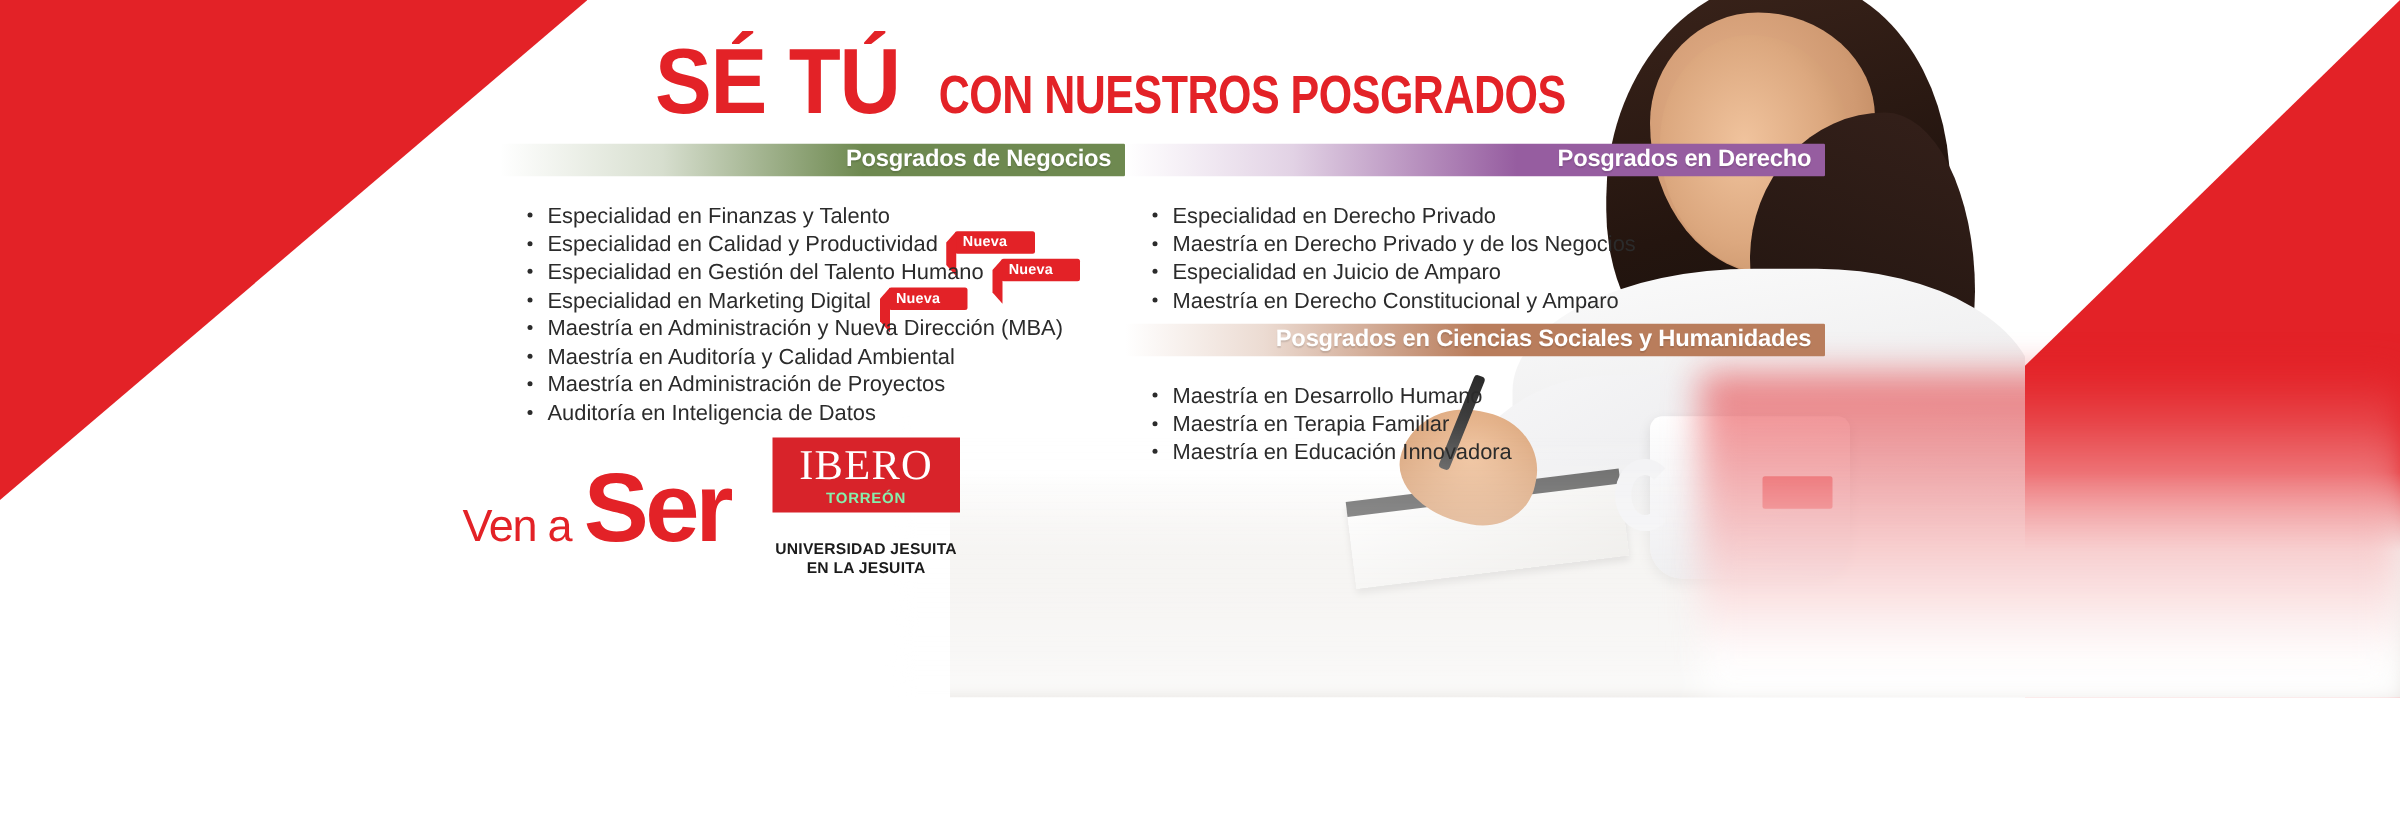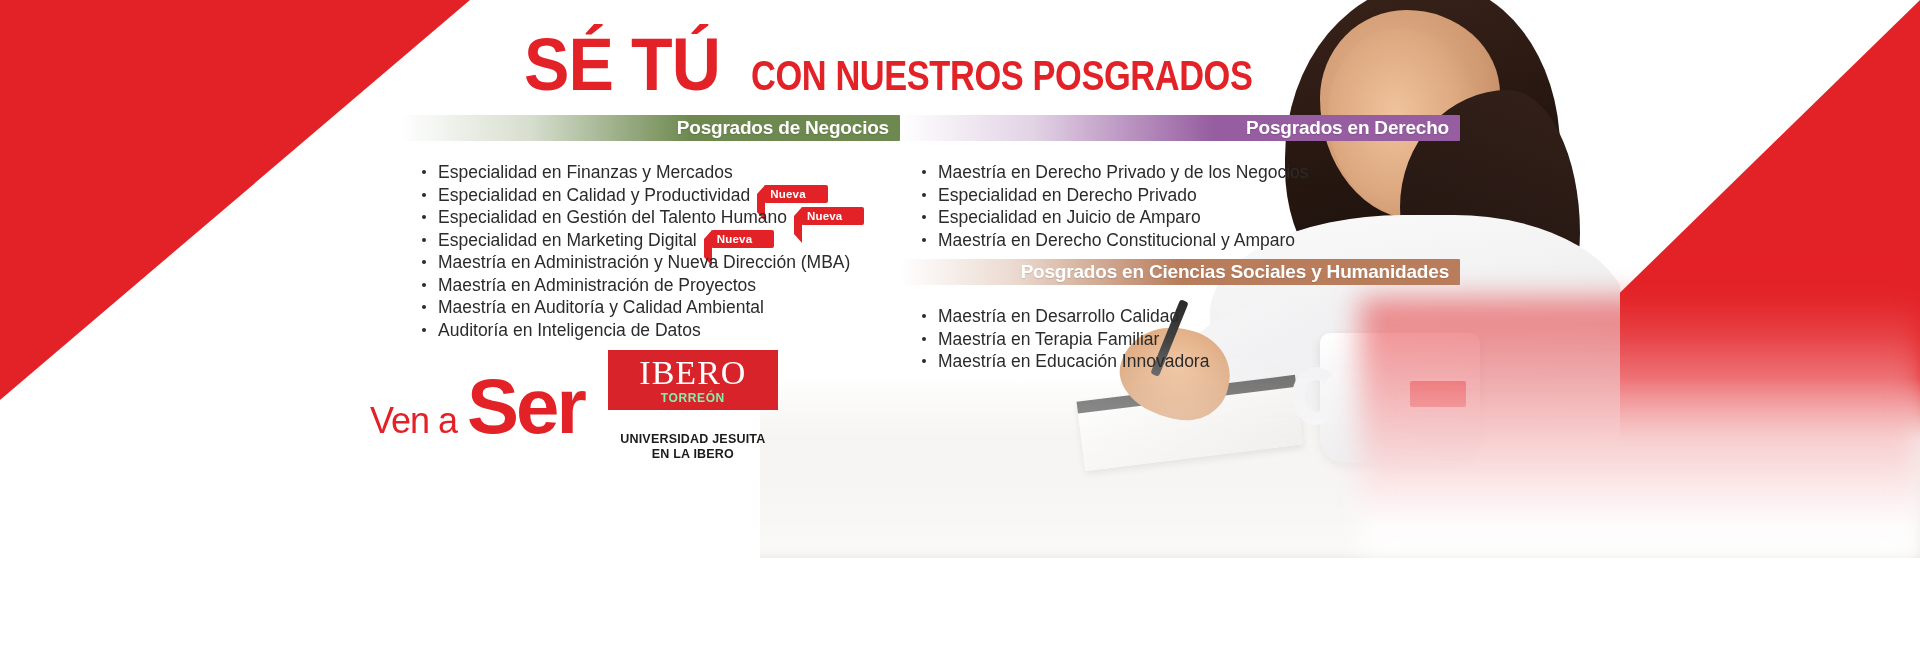--- a/index.html
+++ b/index.html
@@ -181,21 +181,21 @@
     display:flex; align-items:center; gap:34px;
   }
   .vena{
     display:flex; align-items:baseline; gap:10px; color:#E32227;
   }
   .vena .small{ font-size:36px; font-weight:400; letter-spacing:-1px; }
   .vena .big{ font-size:78px; font-weight:bold; letter-spacing:-3px; line-height:.9; }
 
   .ibero{ display:flex; flex-direction:column; align-items:center; width:150px; }
   .ibero .plate{
-    background:#D8232A; width:170px; padding:6px 0 5px 0; text-align:center;
+    background:#D8232A; width:150px; padding:6px 0 5px 0; text-align:center;
   }
   .ibero .plate .ib{
     color:#ffffff; font-family:"Liberation Serif", serif; font-size:34px;
     font-weight:normal; letter-spacing:1px; line-height:34px;
   }
   .ibero .plate .tor{
     color:#86efac; font-size:12px; font-weight:bold; letter-spacing:.6px;
     margin-top:1px;
   }
   .ibero .tagline{
@@ -237,21 +237,21 @@
   </div>
 
   <div class="col col-left">
     <div class="sec-head">
       <div class="bar bar-green"></div>
       <span class="label">Posgrados de Negocios</span>
     </div>
     <ul class="plist">
       <li>
           <span class="dot"></span>
-          <span class="txt">Especialidad en Finanzas y Mercados</span>
+          <span class="txt">Especialidad en Finanzas y Talento</span>
         </li>
       <li>
           <span class="dot"></span>
           <span class="txt">Especialidad en Calidad y Productividad</span>
           <span class="badge">Nueva</span>
         </li>
       <li>
           <span class="dot"></span>
           <span class="txt">Especialidad en Gestión del Talento Humano</span>
           <span class="badge">Nueva</span>
@@ -260,65 +260,65 @@
           <span class="dot"></span>
           <span class="txt">Especialidad en Marketing Digital</span>
           <span class="badge">Nueva</span>
         </li>
       <li>
           <span class="dot"></span>
           <span class="txt">Maestría en Administración y Nueva Dirección (MBA)</span>
         </li>
       <li>
           <span class="dot"></span>
+          <span class="txt">Maestría en Auditoría y Calidad Ambiental</span>
+        </li>
+      <li>
+          <span class="dot"></span>
           <span class="txt">Maestría en Administración de Proyectos</span>
-        </li>
-      <li>
-          <span class="dot"></span>
-          <span class="txt">Maestría en Auditoría y Calidad Ambiental</span>
         </li>
       <li>
           <span class="dot"></span>
           <span class="txt">Auditoría en Inteligencia de Datos</span>
         </li>
     </ul>
   </div>
 
   <div class="col col-right">
     <div class="sec-head">
       <div class="bar bar-purple"></div>
       <span class="label">Posgrados en Derecho</span>
     </div>
     <ul class="plist">
       <li>
           <span class="dot"></span>
+          <span class="txt">Especialidad en Derecho Privado</span>
+        </li>
+      <li>
+          <span class="dot"></span>
           <span class="txt">Maestría en Derecho Privado y de los Negocios</span>
-        </li>
-      <li>
-          <span class="dot"></span>
-          <span class="txt">Especialidad en Derecho Privado</span>
         </li>
       <li>
           <span class="dot"></span>
           <span class="txt">Especialidad en Juicio de Amparo</span>
         </li>
       <li>
           <span class="dot"></span>
           <span class="txt">Maestría en Derecho Constitucional y Amparo</span>
         </li>
     </ul>
 
     <div class="sec-head" style="margin-top:8px;">
       <div class="bar bar-brown"></div>
       <span class="label">Posgrados en Ciencias Sociales y Humanidades</span>
     </div>
     <ul class="plist">
       <li>
           <span class="dot"></span>
-          <span class="txt">Maestría en Desarrollo Calidad</span>
+          <span class="txt">Maestría en Desarrollo Humano</span>
         </li>
       <li>
           <span class="dot"></span>
           <span class="txt">Maestría en Terapia Familiar</span>
         </li>
       <li>
           <span class="dot"></span>
           <span class="txt">Maestría en Educación Innovadora</span>
         </li>
     </ul>
@@ -329,18 +329,18 @@
       <span class="small">Ven a</span>
       <span class="big">Ser</span>
     </div>
     <div class="ibero">
       <div class="plate">
         <div class="ib">IBERO</div>
         <div class="tor">TORREÓN</div>
       </div>
       <div class="tagline">
         <div>UNIVERSIDAD JESUITA</div>
-        <div>EN LA IBERO</div>
+        <div>EN LA JESUITA</div>
       </div>
     </div>
   </div>
 
 </div>
 
 </body></html>

